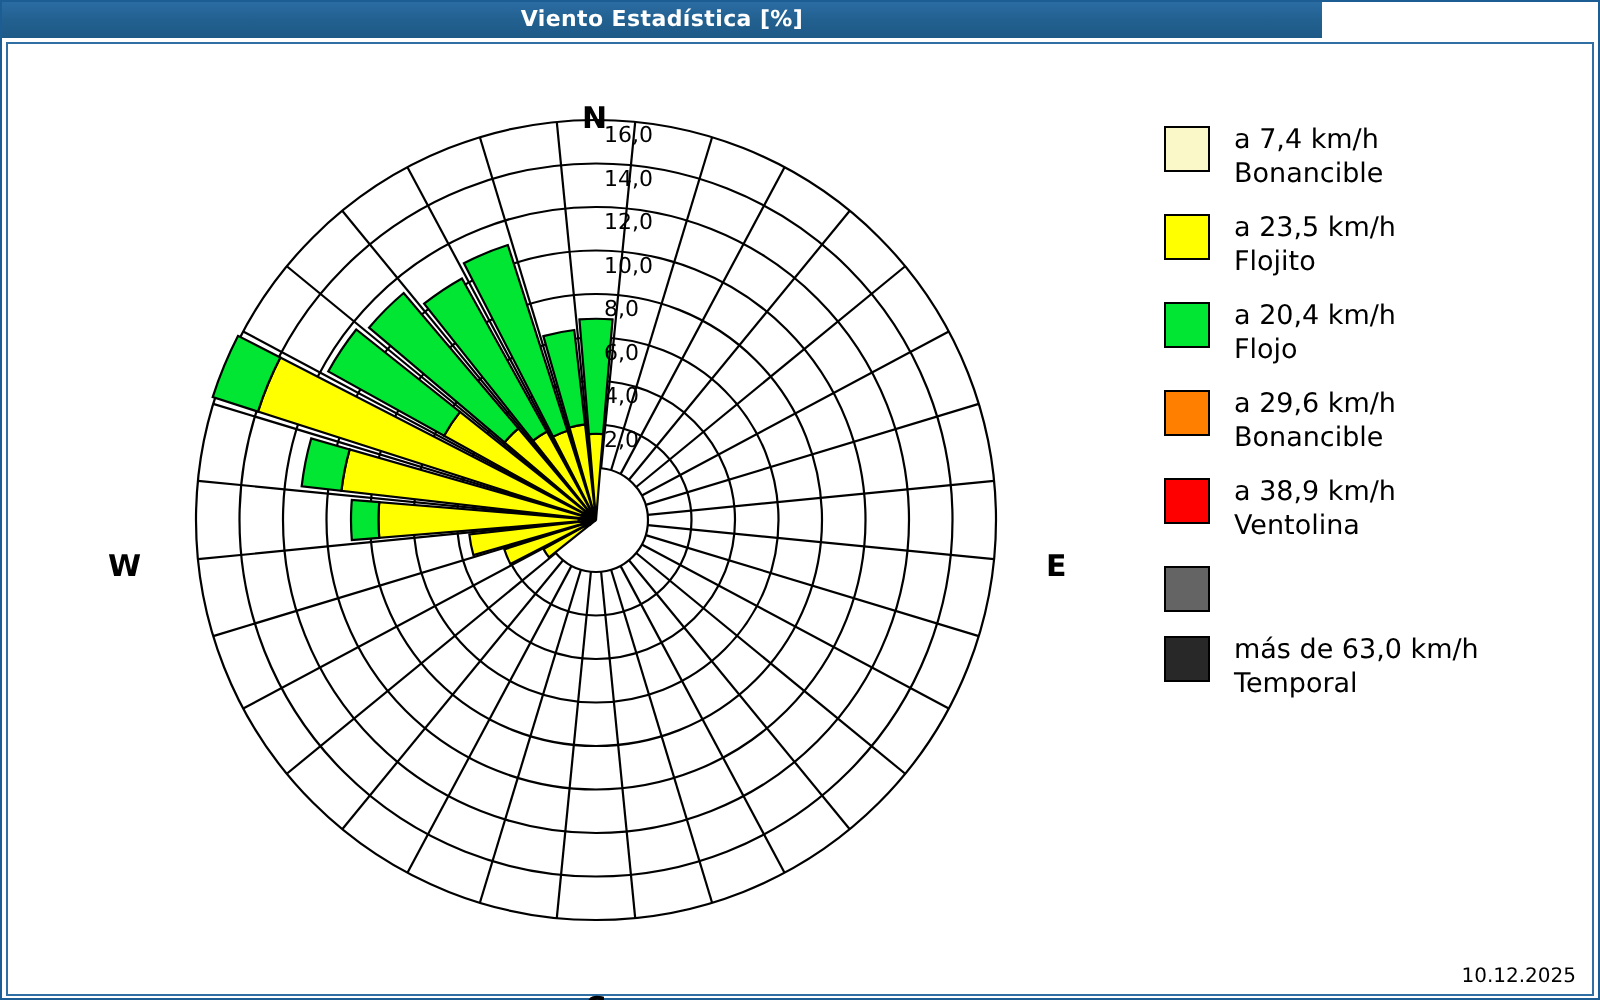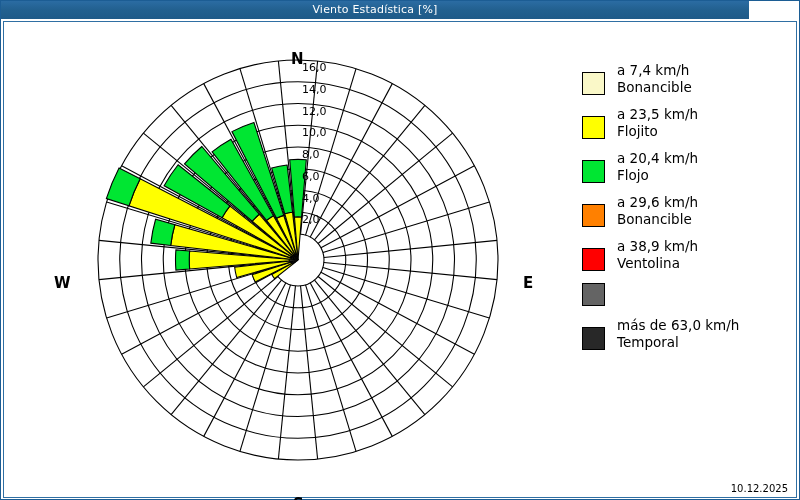--- a/index.html
+++ b/index.html
@@ -17,26 +17,26 @@
     position: relative;
     width: 800px;
     height: 500px;
     box-sizing: border-box;
     border: 1px solid #1c5d94;
     background: #ffffff;
   }
   #titlebar {
     position: absolute;
     left: 0; top: 0;
-    width: 748px;
+    width: 660px;
     height: 18px;
     background: linear-gradient(to bottom, #2b6ca3 0%, #22608f 50%, #1e5a88 100%);
     color: #ffffff;
     font-size: 11px;
-    font-weight: normal;
+    font-weight: bold;
     text-align: center;
     line-height: 18px;
     letter-spacing: 0.2px;
     font-family: "DejaVu Sans", sans-serif;
   }
   #canvasframe {
     position: absolute;
     left: 2px; top: 20px;
     width: 794px;
     height: 477px;
@@ -61,21 +61,21 @@
   #lbl-w { left: 50px; top: 252px; }
 
   #legend {
     position: absolute;
     left: 578px;
     top: 40px;
     width: 210px;
   }
   .legend-row {
     display: flex;
-    align-items: flex-end;
+    align-items: flex-start;
     margin-bottom: 11px;
   }
   .legend-swatch {
     width: 23px;
     height: 23px;
     border: 1px solid #000000;
     box-sizing: border-box;
     flex: 0 0 auto;
     margin-top: 1px;
   }

